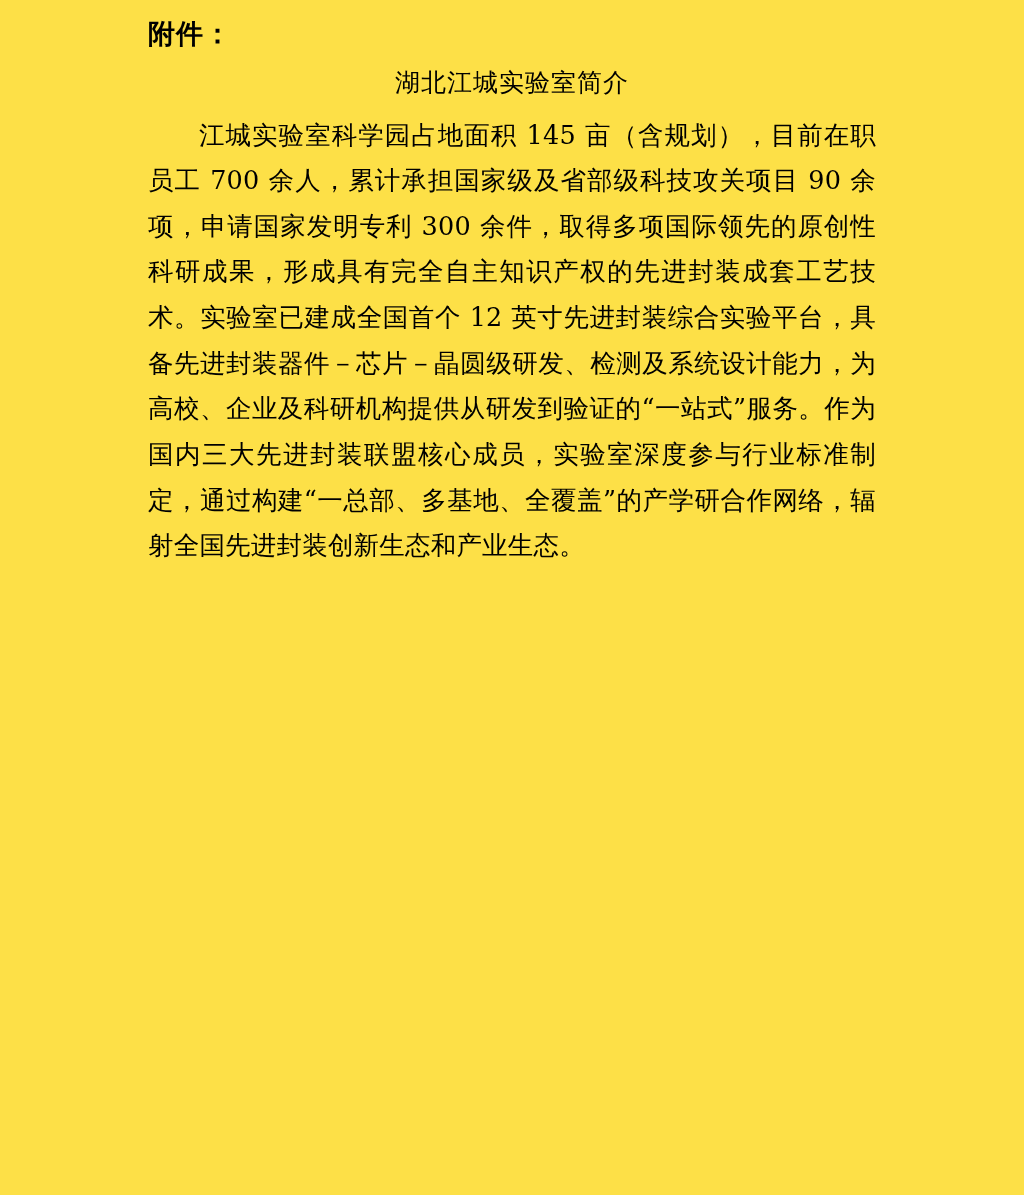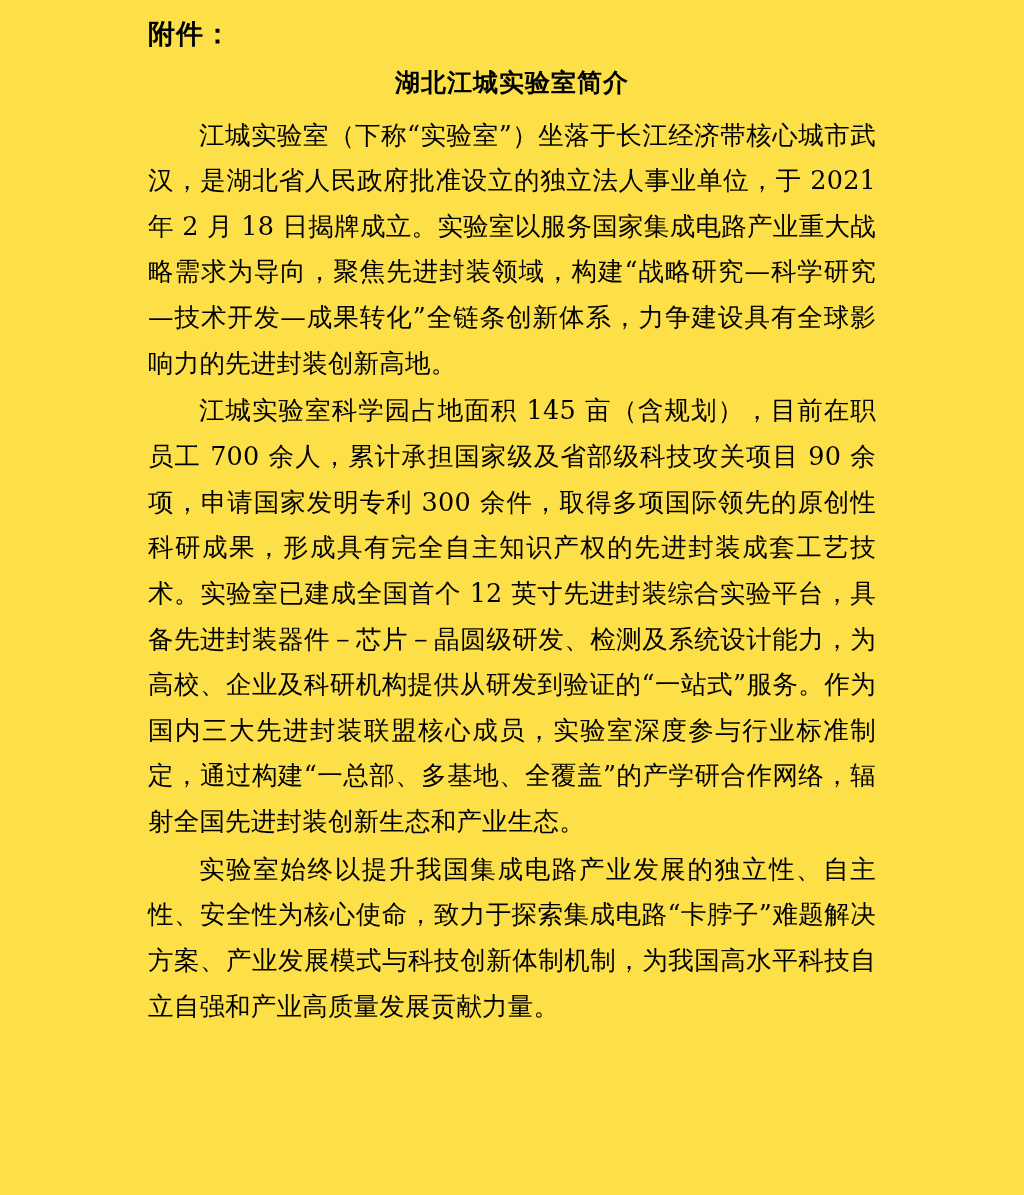--- a/index.html
+++ b/index.html
@@ -25,21 +25,21 @@
     font-weight: bold;
     font-size: 27px;
     line-height: 1.5;
     letter-spacing: 1px;
     margin: 0 0 8px 0;
     text-align: left;
   }
   .doc-title {
     text-align: center;
     font-family: "DejaVu Sans", "Liberation Sans", sans-serif;
-    font-weight: bold;
+    font-weight: normal;
     font-size: 25px;
     line-height: 1.6;
     letter-spacing: 1px;
     margin: 4px 0 10px 0;
   }
   .para {
     font-size: 25.5px;
     line-height: 1.79;
     text-align: justify;
     text-justify: inter-ideograph;
@@ -50,18 +50,16 @@
   }
 </style>
 </head>
 <body>
 
 <div class="page">
   <div class="attachment-label">附件：</div>
 
   <div class="doc-title">湖北江城实验室简介</div>
 
-  <p class="para">江城实验室（下称“实验室”）坐落于长江经济带核心城市武汉，是湖北省人民政府批准设立的独立法人事业单位，于 2021 年 2 月 18 日揭牌成立。实验室以服务国家集成电路产业重大战略需求为导向，聚焦先进封装领域，构建“战略研究—科学研究—技术开发—成果转化”全链条创新体系，力争建设具有全球影响力的先进封装创新高地。</p>
 
   <p class="para">江城实验室科学园占地面积 145 亩（含规划），目前在职员工 700 余人，累计承担国家级及省部级科技攻关项目 90 余项，申请国家发明专利 300 余件，取得多项国际领先的原创性科研成果，形成具有完全自主知识产权的先进封装成套工艺技术。实验室已建成全国首个 12 英寸先进封装综合实验平台，具备先进封装器件－芯片－晶圆级研发、检测及系统设计能力，为高校、企业及科研机构提供从研发到验证的“一站式”服务。作为国内三大先进封装联盟核心成员，实验室深度参与行业标准制定，通过构建“一总部、多基地、全覆盖”的产学研合作网络，辐射全国先进封装创新生态和产业生态。</p>
 
-  <p class="para">实验室始终以提升我国集成电路产业发展的独立性、自主性、安全性为核心使命，致力于探索集成电路“卡脖子”难题解决方案、产业发展模式与科技创新体制机制，为我国高水平科技自立自强和产业高质量发展贡献力量。</p>
 </div>
 
 </body></html>

